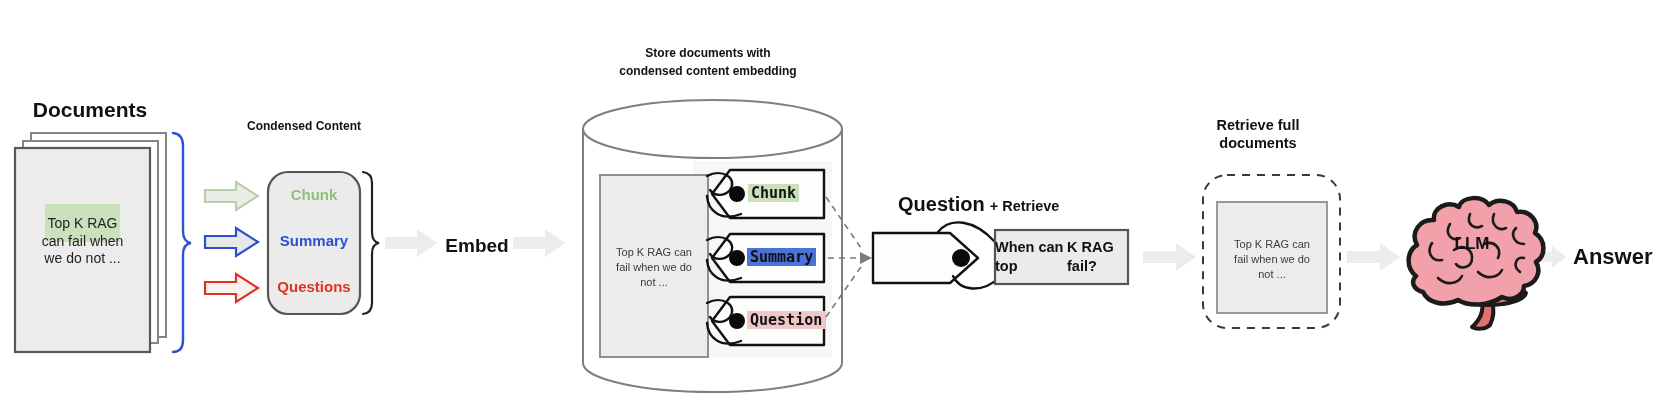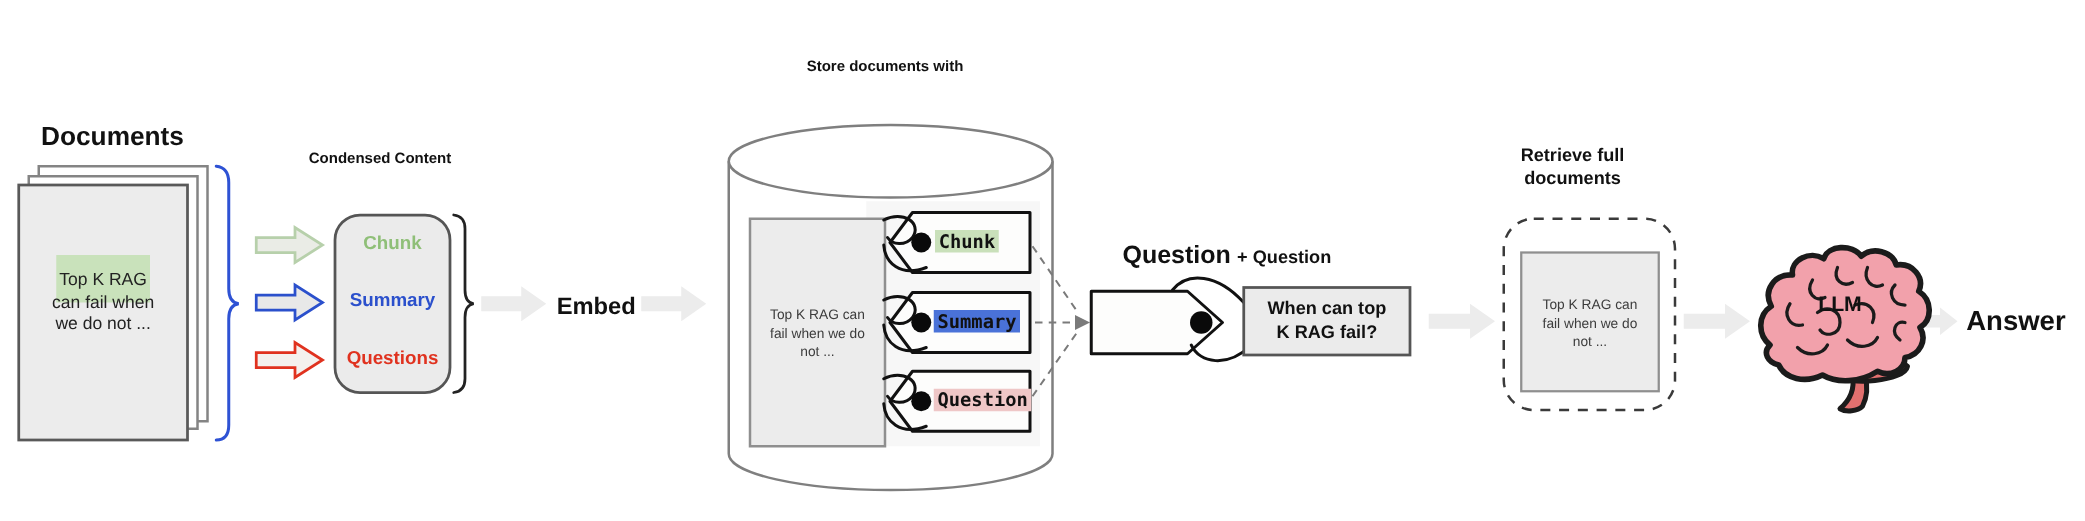--- a/index.html
+++ b/index.html
@@ -11,21 +11,21 @@
   .title{font-weight:700;color:#111;}
   .doc-text{font-size:14px;line-height:17.5px;color:#222;}
   .small-doc-text{font-size:11px;line-height:15px;color:#3c3c3c;}
   .cc-label{font-weight:700;font-size:15px;line-height:16px;}
   .tag-label{font-family:"DejaVu Sans Mono","Liberation Mono",monospace;
              font-weight:700;font-size:15px;color:#111;padding:0 3px;white-space:nowrap;}
   .hl{padding:11px 2px;}
   .qtitle{display:flex;align-items:baseline;gap:5px;white-space:nowrap;}
   .qtitle .main{font-weight:700;font-size:20px;color:#111;}
   .qtitle .suffix{font-weight:700;font-size:14.5px;color:#111;}
-  .qbox-text{display:flex;flex-direction:column;align-items:center;justify-content:center;
+  .qbox-text{display:flex;flex-direction:row;align-items:center;justify-content:center;
              font-weight:700;font-size:14.5px;line-height:19px;color:#111;}
 </style>
 </head>
 <body>
 
 <div class="canvas">
 
   <svg class="layer" width="1668" height="417" viewBox="0 0 1668 417">
 
     <g>
@@ -134,35 +134,36 @@
   <div class="abs c title" style="left:224px;top:119px;width:160px;font-size:12px;">Condensed Content</div>
 
   <div class="abs c cc-label" style="left: 268px; top: 187px; width: 92px; color: rgb(143, 191, 120);">Chunk</div>
   <div class="abs c cc-label" style="left: 268px; top: 233px; width: 92px; color: rgb(43, 80, 204);">Summary</div>
   <div class="abs c cc-label" style="left: 268px; top: 279px; width: 92px; color: rgb(224, 50, 31);">Questions</div>
 
   <div class="abs c title" style="left:438px;top:235px;width:78px;font-size:19px;">Embed</div>
 
   <div class="abs c title" style="left:570px;top:44px;width:276px;font-size:12px;line-height:18px;">
     <div>Store documents with</div>
+    <div>condensed content embedding</div>
   </div>
 
   <div class="abs c small-doc-text" style="left:601px;top:245px;width:106px;">
     <div>Top K RAG can</div>
     <div>fail when we do</div>
     <div>not ...</div>
   </div>
 
   <span class="abs tag-label" style="left: 748px; top: 184px; background-color: rgb(201, 224, 186);">Chunk</span>
   <span class="abs tag-label" style="left: 747px; top: 248px; background-color: rgb(74, 114, 216);">Summary</span>
   <span class="abs tag-label" style="left: 747px; top: 311px; background-color: rgb(239, 199, 199);">Question</span>
 
   <div class="abs qtitle" style="left:898px;top:193px;">
     <span class="main">Question</span>
-    <span class="suffix">+ Question</span>
+    <span class="suffix">+ Retrieve</span>
   </div>
 
   <div class="abs qbox-text" style="left:995px;top:230px;width:133px;height:54px;">
     <div>When can top</div>
     <div>K RAG fail?</div>
   </div>
 
   <div class="abs c title" style="left:1193px;top:116px;width:130px;font-size:14.5px;line-height:18px;">
     <div>Retrieve full</div>
     <div>documents</div>

